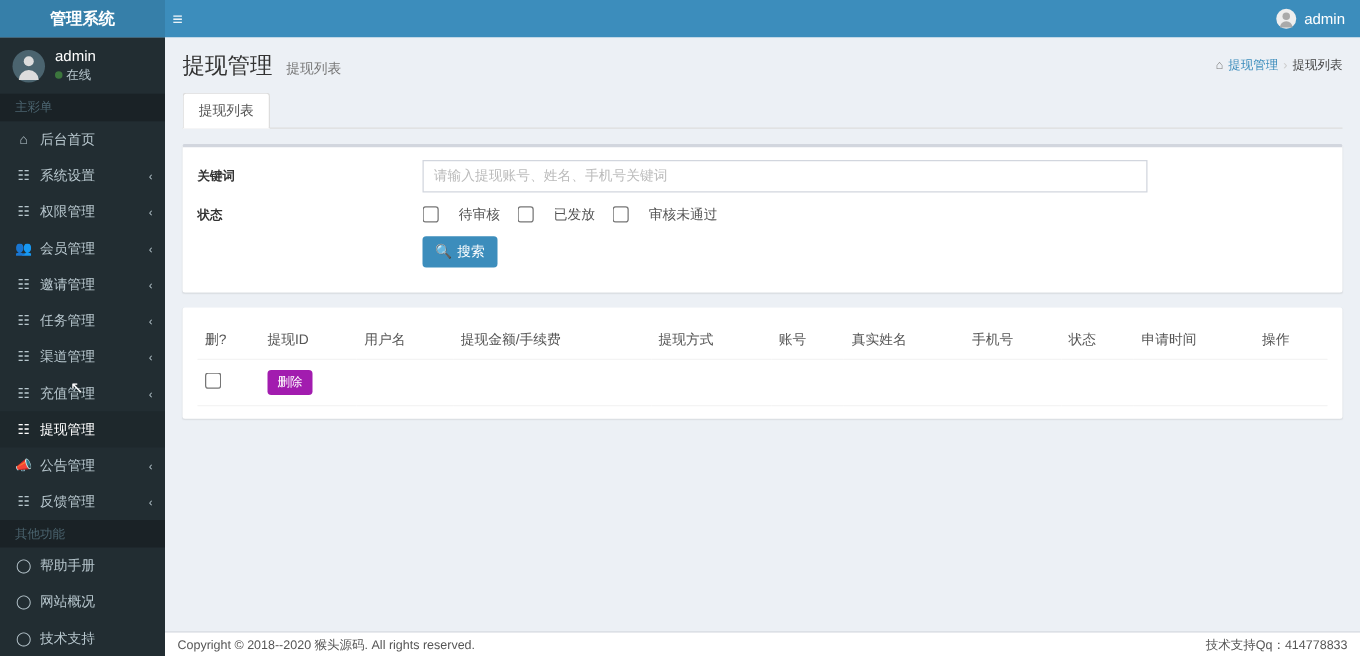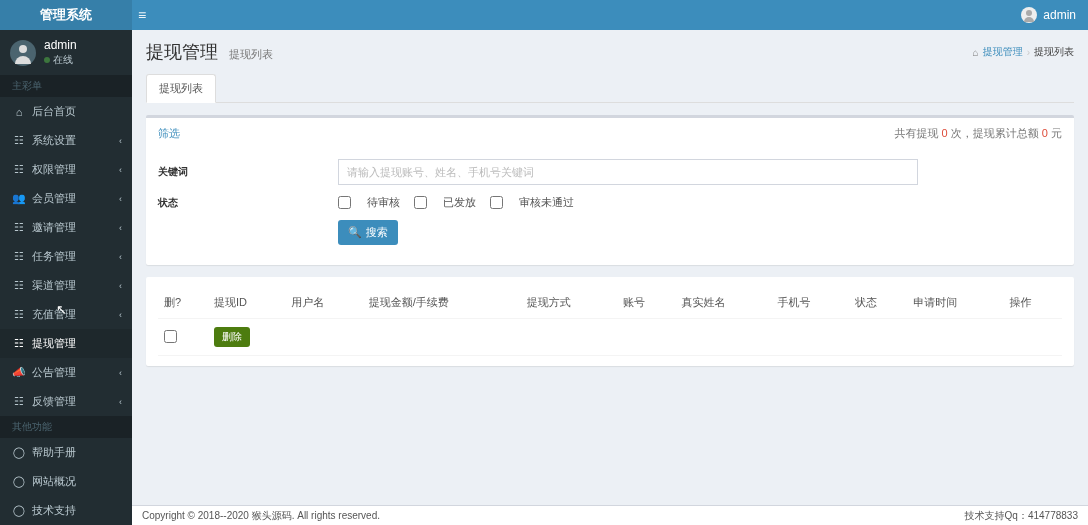--- a/index.html
+++ b/index.html
@@ -194,21 +194,21 @@
   }
   .form-control::placeholder{ color:#bbb;}
   .status-opts{ display:flex; gap:14px; font-size:11px; color:#555; align-items:center;}
   .status-opts label{ display:flex; align-items:center; gap:16px; }
   .btn{
     display:inline-flex; align-items:center; gap:4px;
     padding:5px 10px; font-size:11px;
     border:none; border-radius:3px; cursor:pointer; color:#fff;
   }
   .btn-primary{ background:#3c8dbc;}
-  .btn-danger{ background:#4d7c0f;text-align:center;}
+  .btn-danger{ background:#a21caf;text-align:center;}
   .btn-sm{ padding:3px 8px; font-size:10px;}
   .srch-icon{ font-size:11px; }
 
   table.tbl{ width:100%; border-collapse:collapse; font-size:11px; color:#333; }
   table.tbl th{
     text-align:left; font-weight:normal; color:#555;
     padding:8px 6px; border-bottom:1px solid #f4f4f4;
   }
   table.tbl td{ padding:8px 6px; border-bottom:1px solid #f4f4f4;}
 
@@ -364,30 +364,20 @@
   </div>
 
   <div class="content">
     <ul class="nav-tabs">
       <li class="active">
           <a href="#">提现列表</a>
         </li>
     </ul>
 
     <div class="box">
-      <div class="box-header">
-        <span class="title">筛选</span>
-        <span class="summary">
-          <span>共有提现</span>
-          <span class="red">0</span>
-          <span> 次，提现累计总额</span>
-          <span class="red">0</span>
-          <span>元</span>
-        </span>
-      </div>
       <div class="box-body">
         <div class="form-row">
           <div class="form-label">关键词</div>
           <input class="form-control" placeholder="请输入提现账号、姓名、手机号关键词" style="">
         </div>
         <div class="form-row">
           <div class="form-label">状态</div>
           <div class="status-opts" id="status-opts">
               <label>
                 <input type="checkbox" style="">

